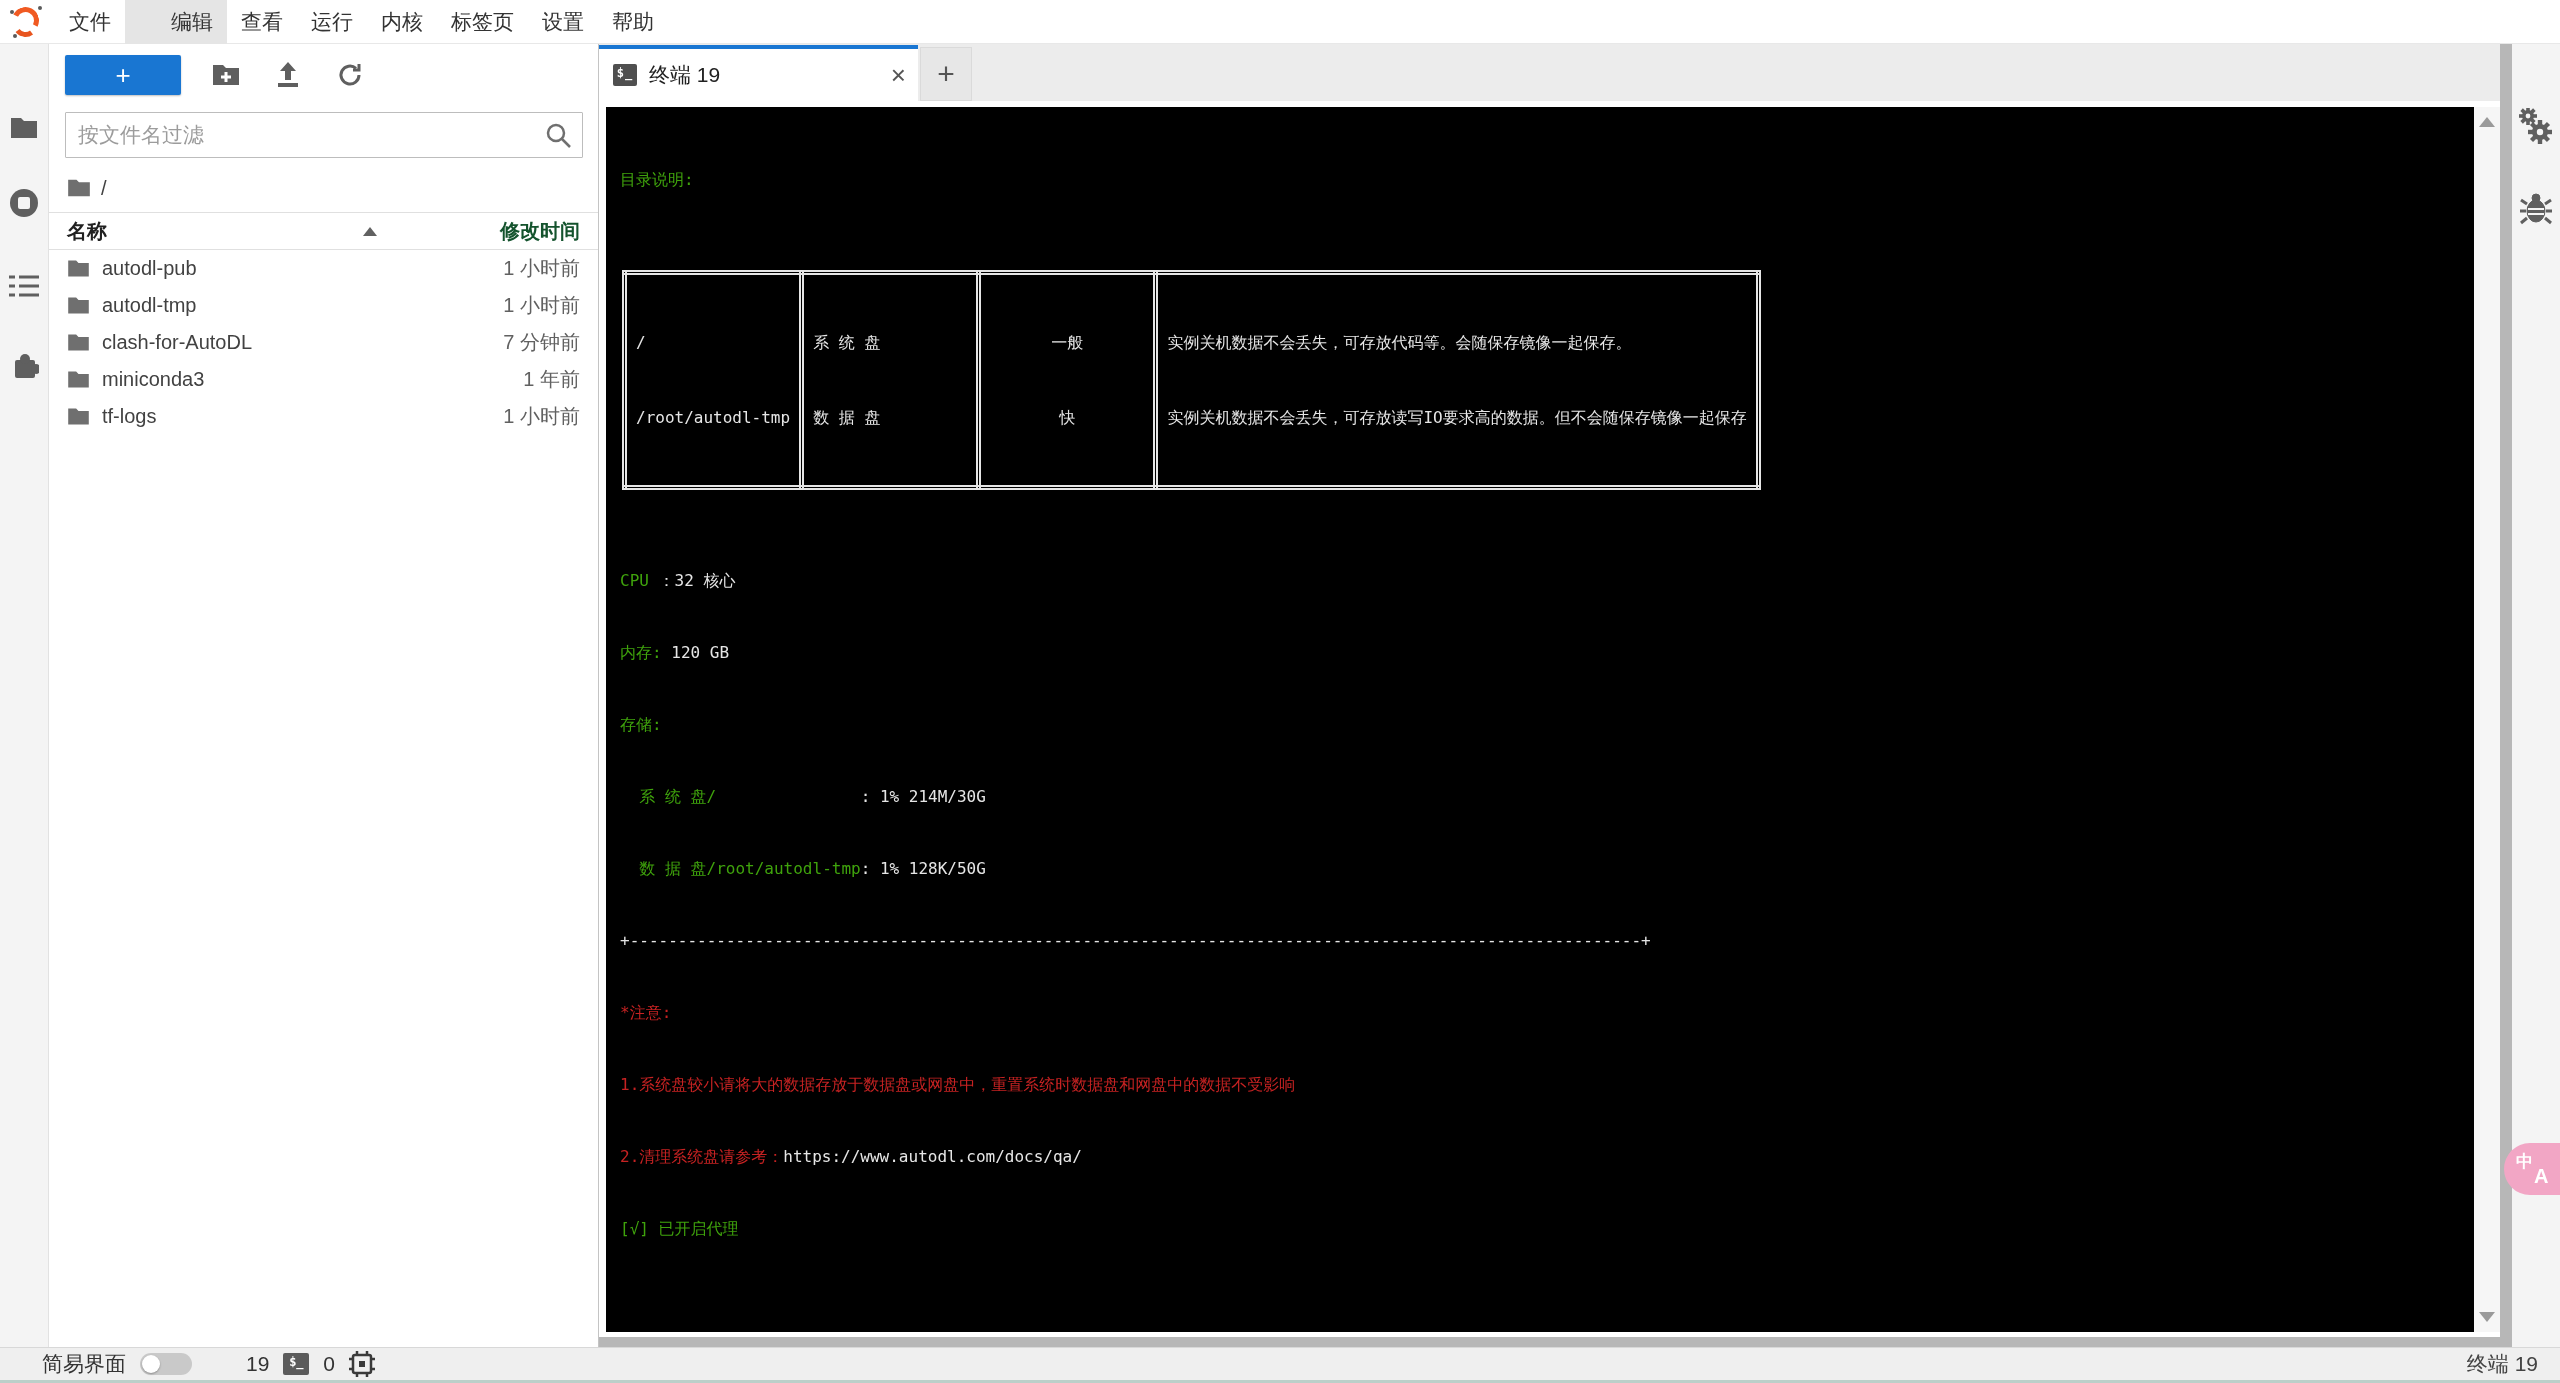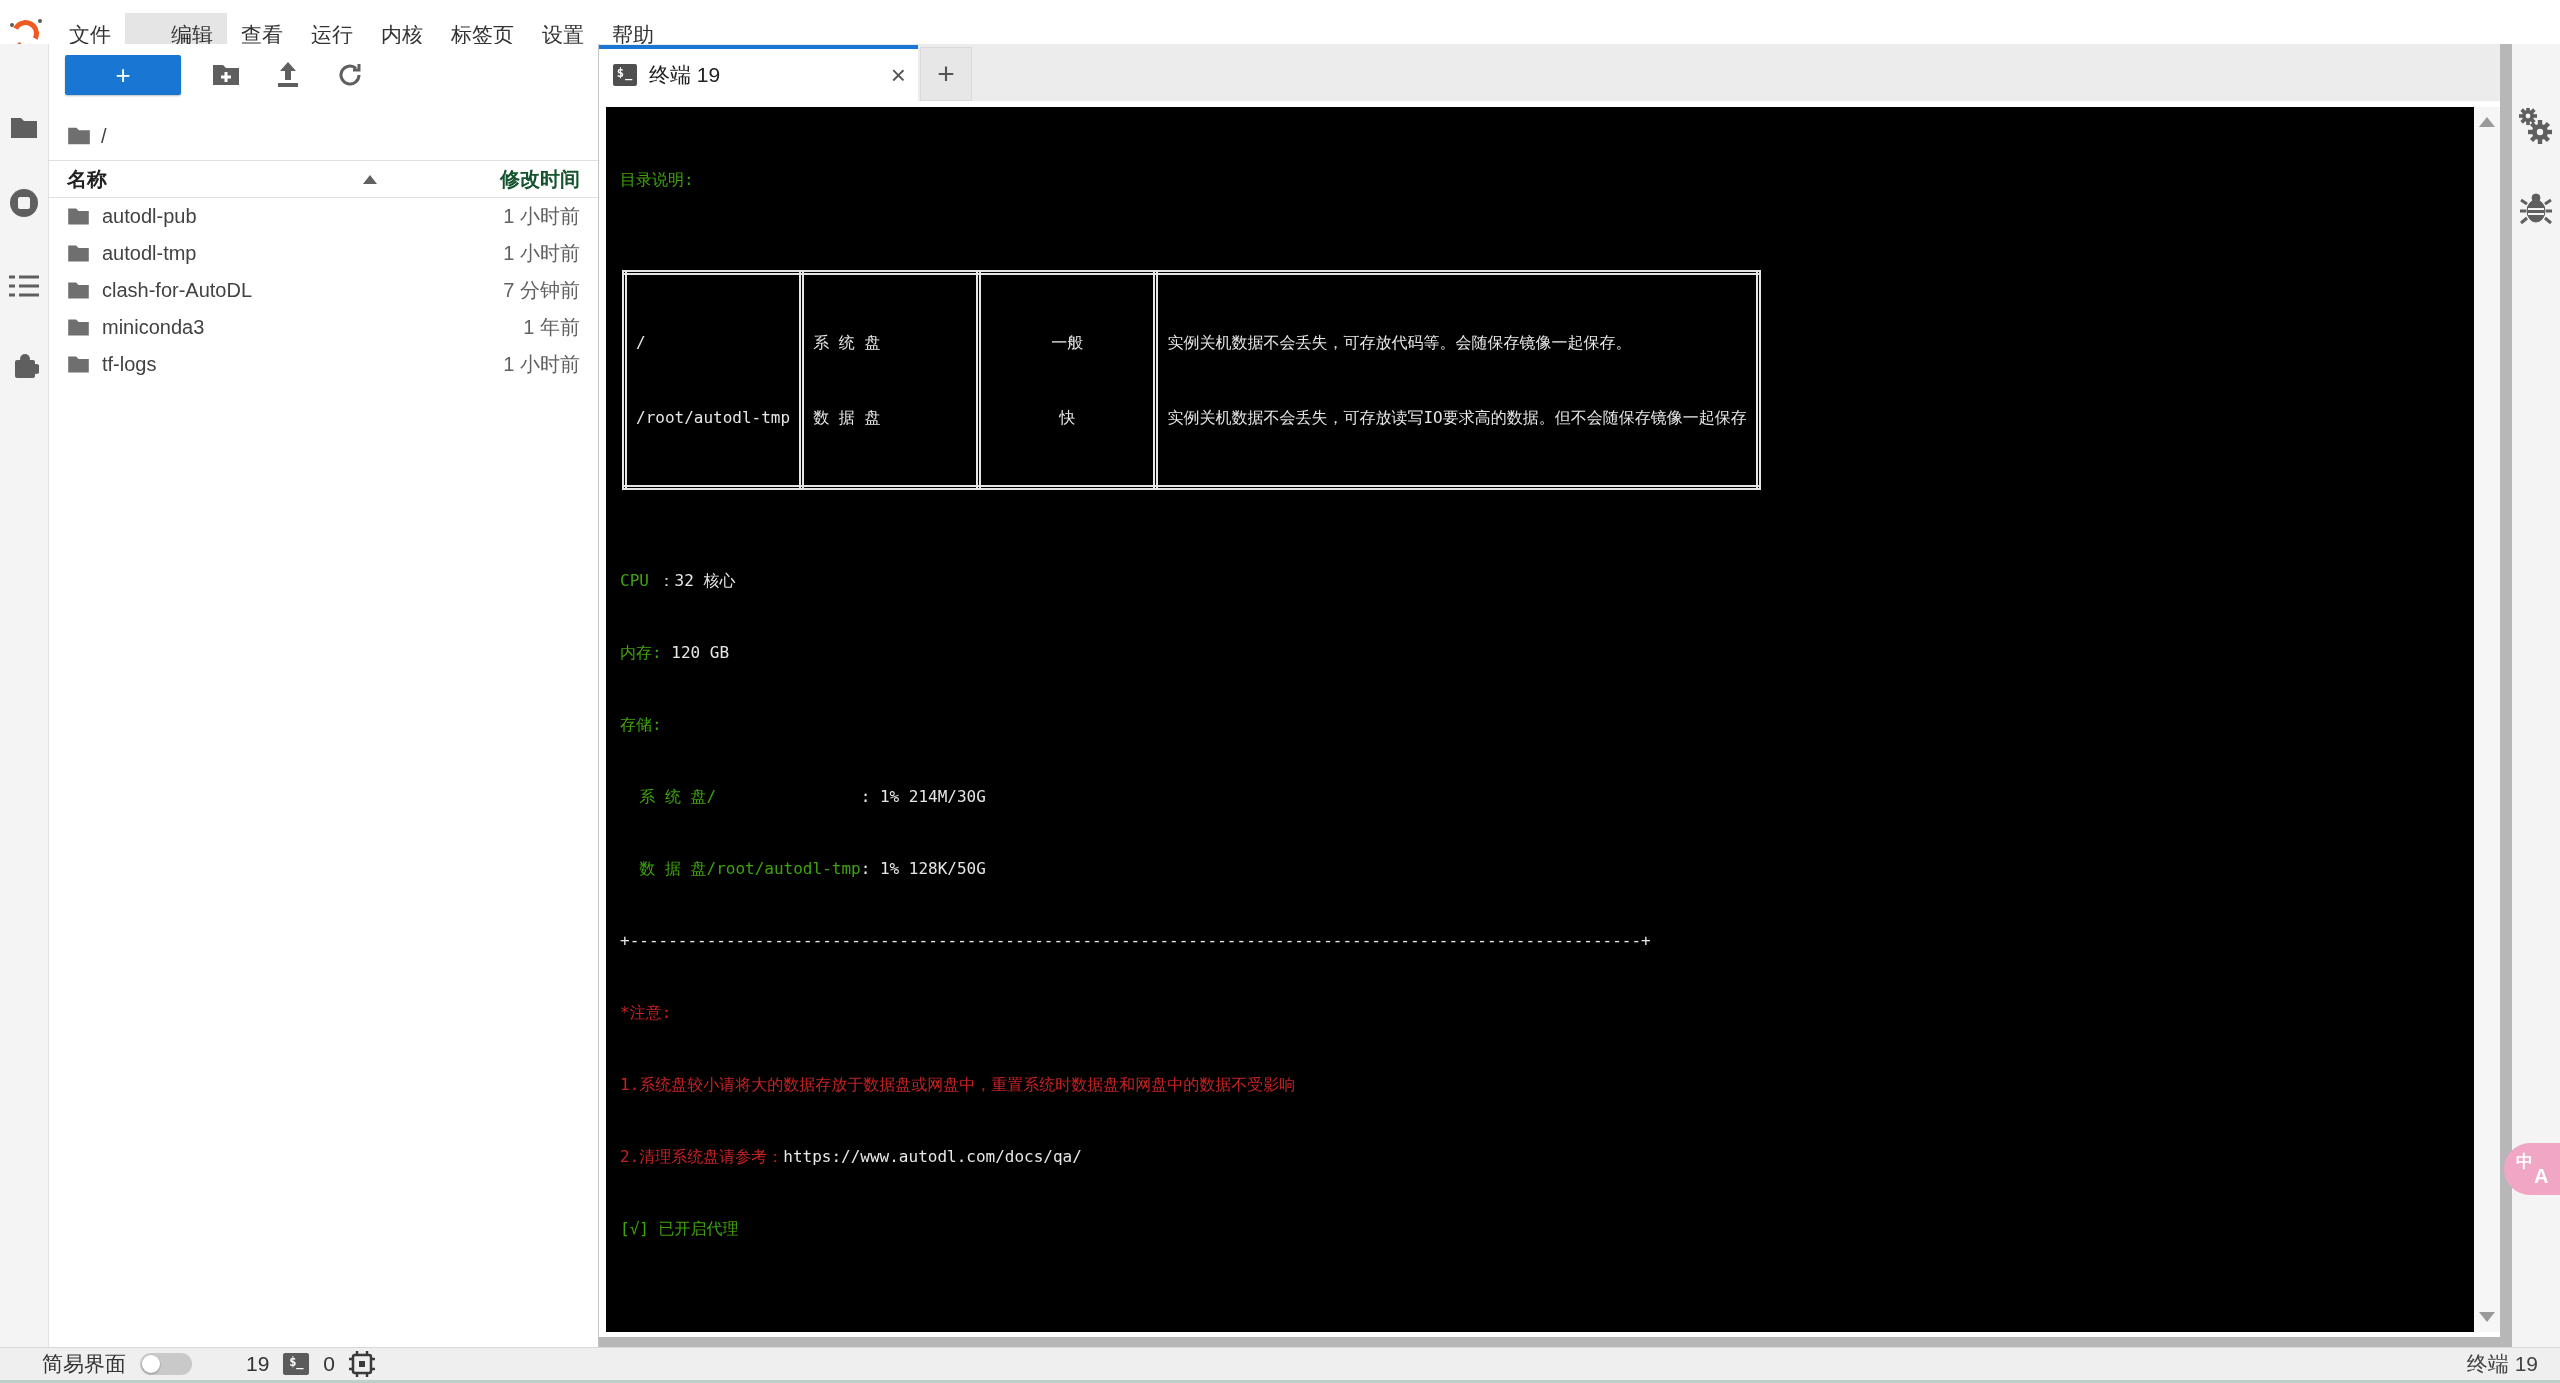--- a/index.html
+++ b/index.html
@@ -1,21 +1,21 @@
 <!DOCTYPE html>
 <html><head>
 <meta charset="utf-8">
 <style>
   * { margin:0; padding:0; box-sizing:border-box; }
   html,body { width:2560px; height:1383px; overflow:hidden; background:#fff;
               font-family:"Liberation Sans", sans-serif; }
   .root { position:relative; width:2560px; height:1383px; }
 
   
-  .menubar { position:absolute; left:0; top:13px; width:2560px; height:44px; background:#fff;
+  .menubar { position:absolute; left:0; top:0; width:2560px; height:44px; background:#fff;
              display:flex; align-items:center; border-bottom:1px solid #e8e8e8; }
   .logo { position:relative; width:34px; height:34px; margin:0 12px 0 9px; }
   .logo .arc-top { position:absolute; left:3px; top:2px; width:27px; height:27px; border-radius:50%;
                    border:5px solid transparent; border-top-color:#f05a22; border-right-color:#f05a22;
                    transform:rotate(-18deg); }
   .logo .arc-bot { position:absolute; left:4px; top:7px; width:25px; height:25px; border-radius:50%;
                    border:5px solid transparent; border-bottom-color:#e8551f; transform:rotate(8deg); }
   .logo .d1,.logo .d2,.logo .d3 { position:absolute; width:4px; height:4px; border-radius:50%; background:#5a5a5a; }
   .logo .d1 { left:1px; top:5px; } .logo .d2 { right:1px; top:1px; } .logo .d3 { left:4px; bottom:1px; }
   .menu-item { height:44px; line-height:44px; padding:0 14px; font-size:21px; color:#333; cursor:default; }
@@ -171,20 +171,29 @@
         <div class="tool-ic">
           <svg width="26" height="26" viewBox="0 0 26 26" fill="#5f5f5f">
               <path d="M13 0l8 9h-5v9h-6V9H5z"></path>
               <rect x="3" y="21" width="20" height="4"></rect>
             </svg>
         </div>
         <div class="tool-ic">
           <svg width="26" height="26" viewBox="0 0 26 26" fill="none" stroke="#5f5f5f" stroke-width="3">
             <path d="M22 13a9 9 0 1 1-3-6.7"></path>
               <path d="M22 2v6h-6" stroke-width="3"></path>
+          </svg>
+        </div>
+      </div>
+      <div class="fb-filter">
+        <input type="text" placeholder="按文件名过滤" style="">
+        <div class="mag">
+          <svg width="28" height="28" viewBox="0 0 28 28" fill="none" stroke="#6f6f6f" stroke-width="2.5">
+            <circle cx="12" cy="12" r="8"></circle>
+              <line x1="18" y1="18" x2="26" y2="26"></line>
           </svg>
         </div>
       </div>
       <div class="fb-crumb">
         <svg width="24" height="20" viewBox="0 0 28 24" fill="#6f6f6f">
             <path d="M1 2h10l3 3h13v17H1z"></path>
           </svg>
         <span>/</span>
       </div>
       <div class="fb-head">

